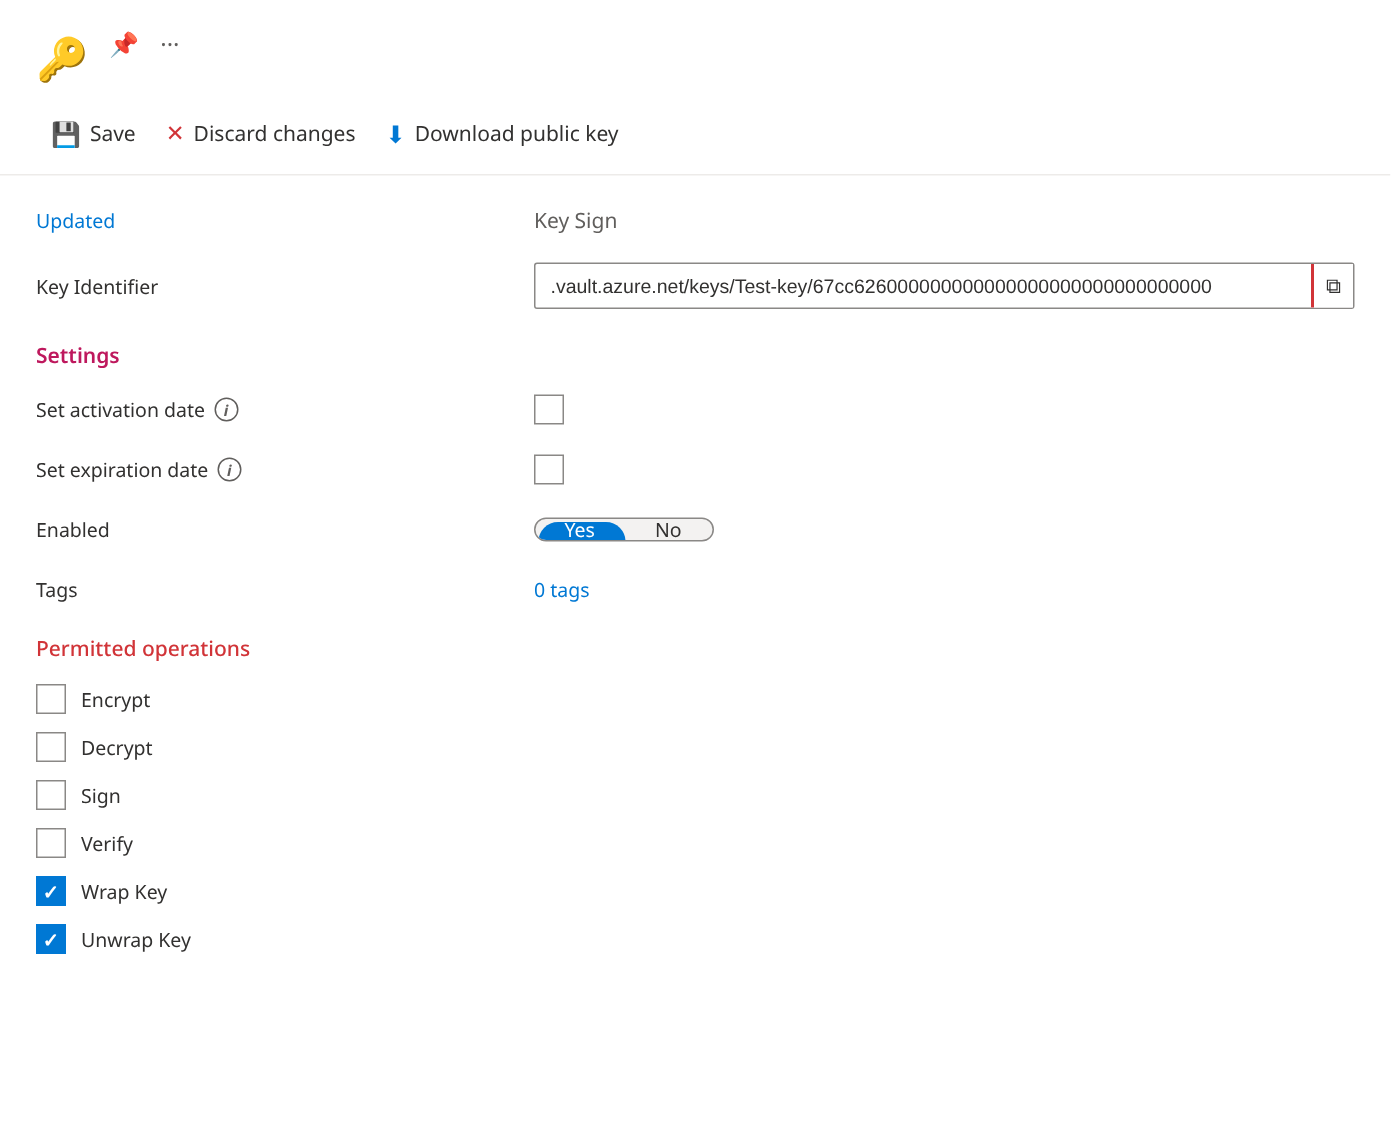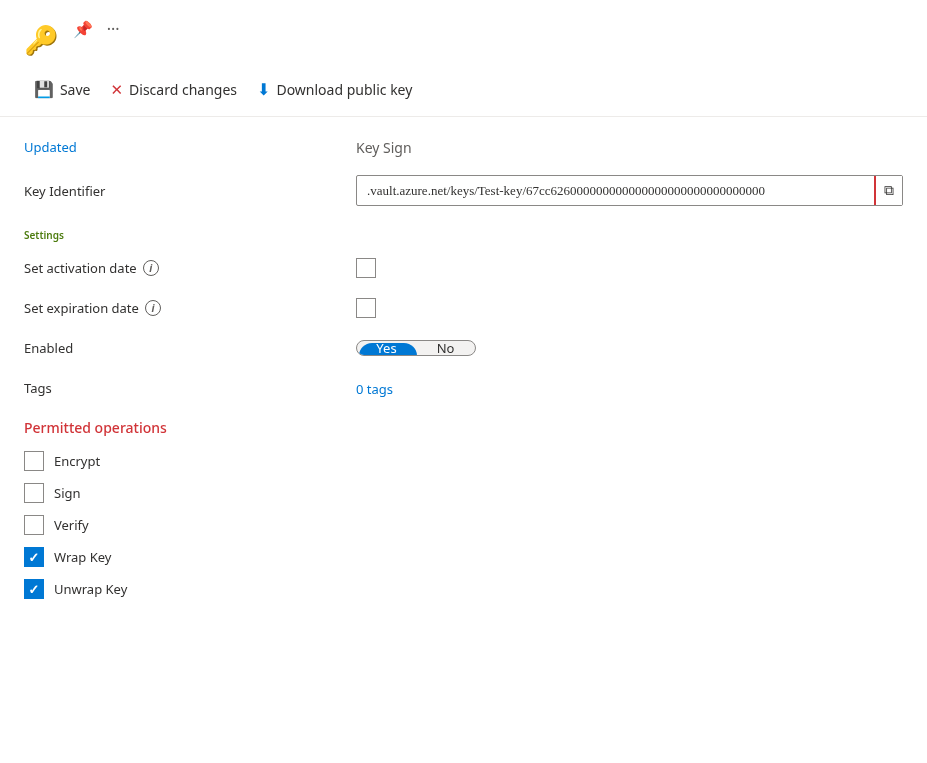--- a/index.html
+++ b/index.html
@@ -98,39 +98,39 @@
       max-width: 580px;
     }
     .key-id-input {
       flex: 1;
       border: none;
       outline: none;
       padding: 6px 10px;
       font-size: 13px;
       color: #323130;
       background: transparent;
-      font-family: Liberation Serif, serif;
+      font-family: Liberation Sans, sans-serif;
       min-width: 0;
     }
     .copy-btn {
       border: none;
       border-left: 2px solid #d13438;
       background: #fff;
       padding: 6px 8px;
       cursor: pointer;
       display: flex;
       align-items: center;
       justify-content: center;
       color: #323130;
     }
 
     .section-heading {
-      font-size: 10px;
+      font-size: 14px;
       font-weight: 600;
-      color: #4d7c0f;
+      color: #be185d;
       padding: 14px 0 6px 0;
     }
 
     .checkbox-container {
       width: 20px;
       height: 20px;
       border: 1px solid #8a8886;
       background: #fff;
       display: flex;
       align-items: center;
@@ -323,20 +323,24 @@
 
   <div class="permitted-heading">Permitted operations</div>
 
   <div id="operations-list">
       <div class="checkbox-row">
         <div class="checkbox-container"></div>
         <span class="checkbox-label">Encrypt</span>
       </div>
       <div class="checkbox-row">
         <div class="checkbox-container"></div>
+        <span class="checkbox-label">Decrypt</span>
+      </div>
+      <div class="checkbox-row">
+        <div class="checkbox-container"></div>
         <span class="checkbox-label">Sign</span>
       </div>
       <div class="checkbox-row">
         <div class="checkbox-container"></div>
         <span class="checkbox-label">Verify</span>
       </div>
       <div class="checkbox-row">
         <div class="checkbox-container checked"></div>
         <span class="checkbox-label">Wrap Key</span>
       </div>

